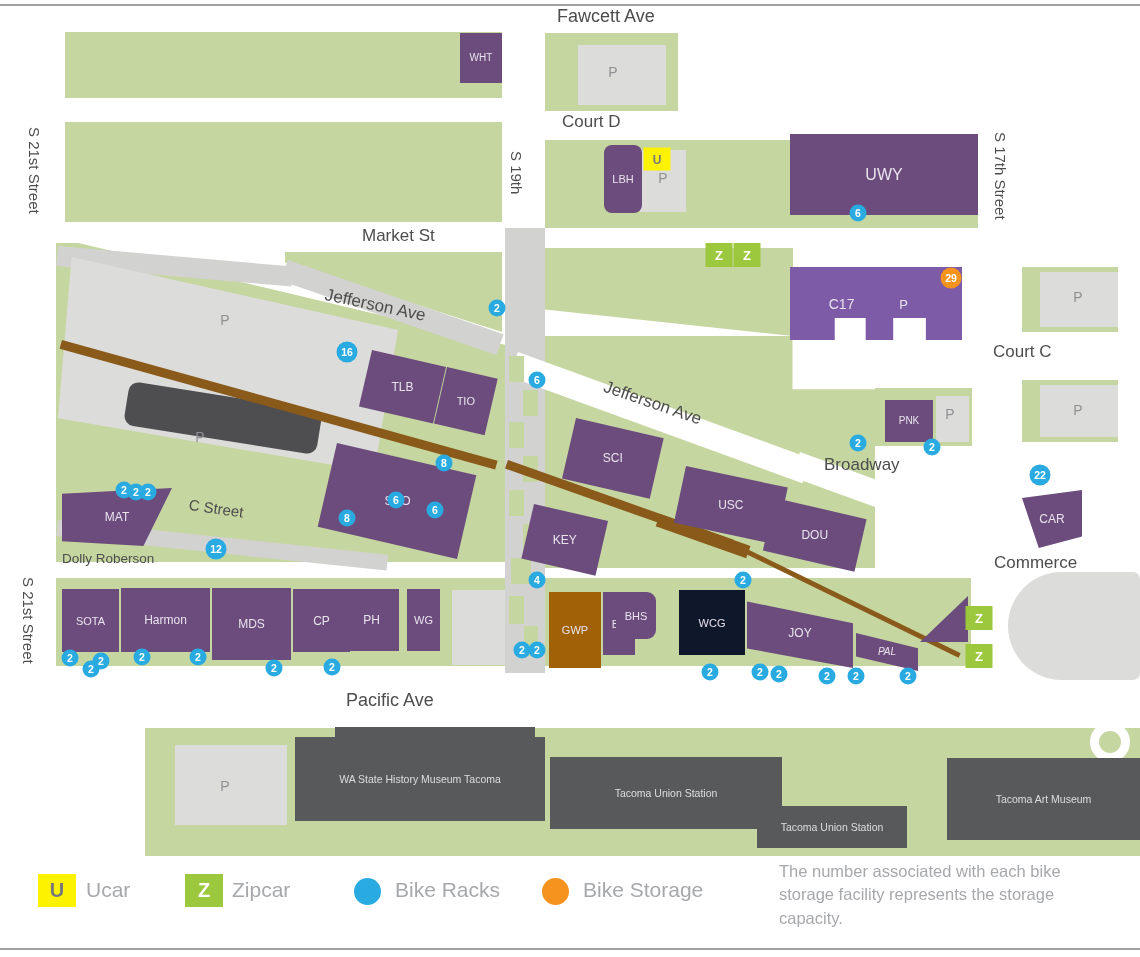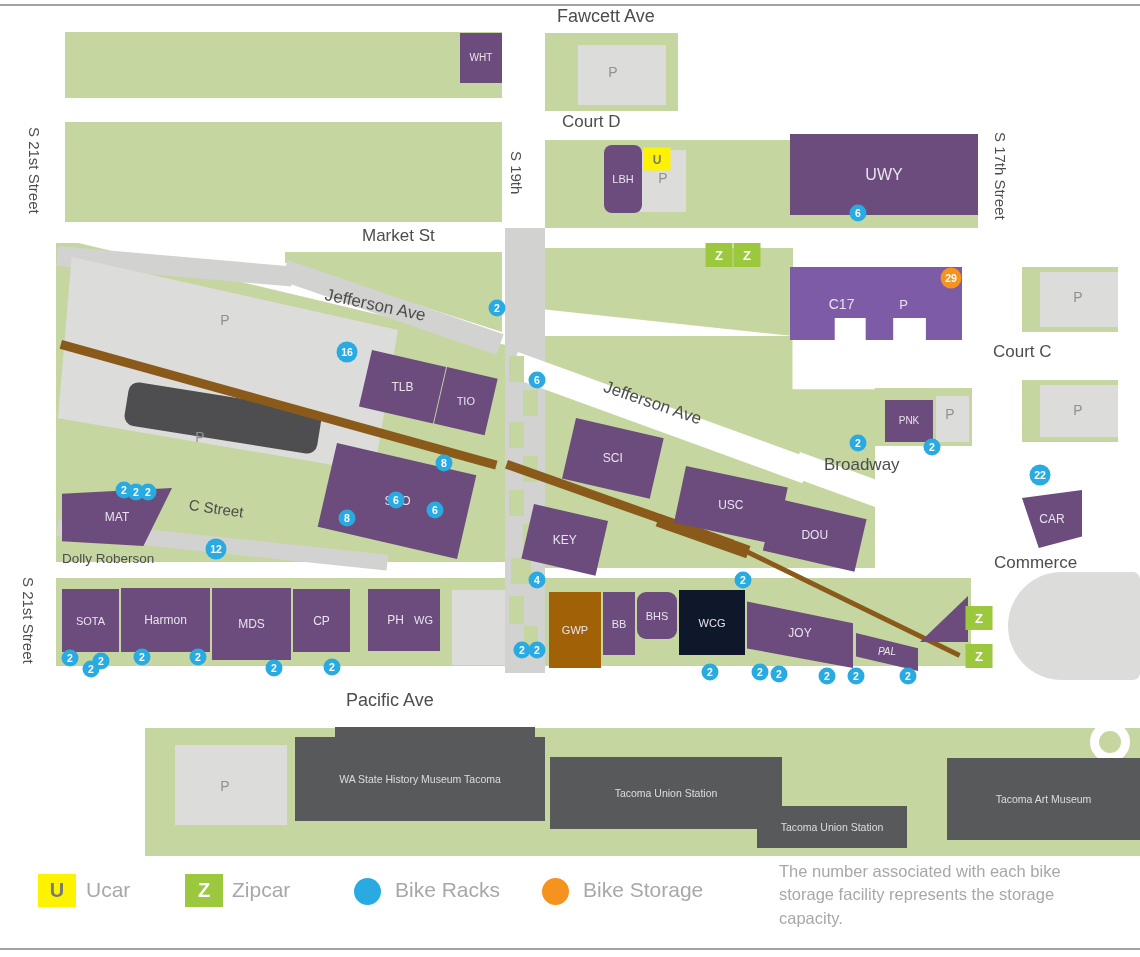--- a/index.html
+++ b/index.html
@@ -135,33 +135,33 @@
     </div>
     <div class="abs" style="left: 121px; top: 588px; width: 89px; height: 64px; background: rgb(107, 76, 124);">
       <div class="bl" style="font-size: 12px;">Harmon</div>
     </div>
     <div class="abs" style="left: 212px; top: 588px; width: 79px; height: 72px; background: rgb(107, 76, 124);">
       <div class="bl" style="font-size: 12px;">MDS</div>
     </div>
     <div class="abs" style="left: 293px; top: 589px; width: 57px; height: 63px; background: rgb(107, 76, 124);">
       <div class="bl" style="font-size: 12px;">CP</div>
     </div>
-    <div class="abs" style="left: 368px; top: 589px; width: 55px; height: 62px; background: rgb(107, 76, 124);">
+    <div class="abs" style="left: 344px; top: 589px; width: 55px; height: 62px; background: rgb(107, 76, 124);">
       <div class="bl" style="font-size: 12px;">PH</div>
     </div>
     <div class="abs" style="left: 407px; top: 589px; width: 33px; height: 62px; background: rgb(107, 76, 124);">
       <div class="bl" style="font-size: 11px;">WG</div>
     </div>
     <div class="abs" style="left: 549px; top: 592px; width: 52px; height: 76px; background: #a16207;">
       <div class="bl" style="font-size: 11px;">GWP</div>
     </div>
     <div class="abs" style="left: 603px; top: 592px; width: 32px; height: 63px; background: rgb(107, 76, 124);">
       <div class="bl" style="font-size: 11px;">BB</div>
     </div>
-    <div class="abs" style="left: 637px; top: 592px; width: 40px; height: 47px; background: rgb(107, 76, 124); border-radius: 9px;">
+    <div class="abs" style="left: 616px; top: 592px; width: 40px; height: 47px; background: rgb(107, 76, 124); border-radius: 9px;">
       <div class="bl" style="font-size: 11px;">BHS</div>
     </div>
     <div class="abs" style="left: 679px; top: 590px; width: 66px; height: 65px; background: #0f172a;">
       <div class="bl" style="font-size: 11px;">WCG</div>
     </div>
     <div class="abs" style="left: 747px; top: 598px; width: 106px; height: 70px; clip-path: polygon(0px 5%, 100% 36%, 100% 100%, 0px 72%); background: rgb(107, 76, 124);">
       <div class="bl" style="font-size: 12px;">JOY</div>
     </div>
     <div class="abs" style="left: 856px; top: 633px; width: 62px; height: 38px; clip-path: polygon(0px 0px, 100% 40%, 100% 100%, 0px 62%); background: rgb(107, 76, 124);">
       <div class="bl" style="font-size: 10px; font-style: italic;">PAL</div>

